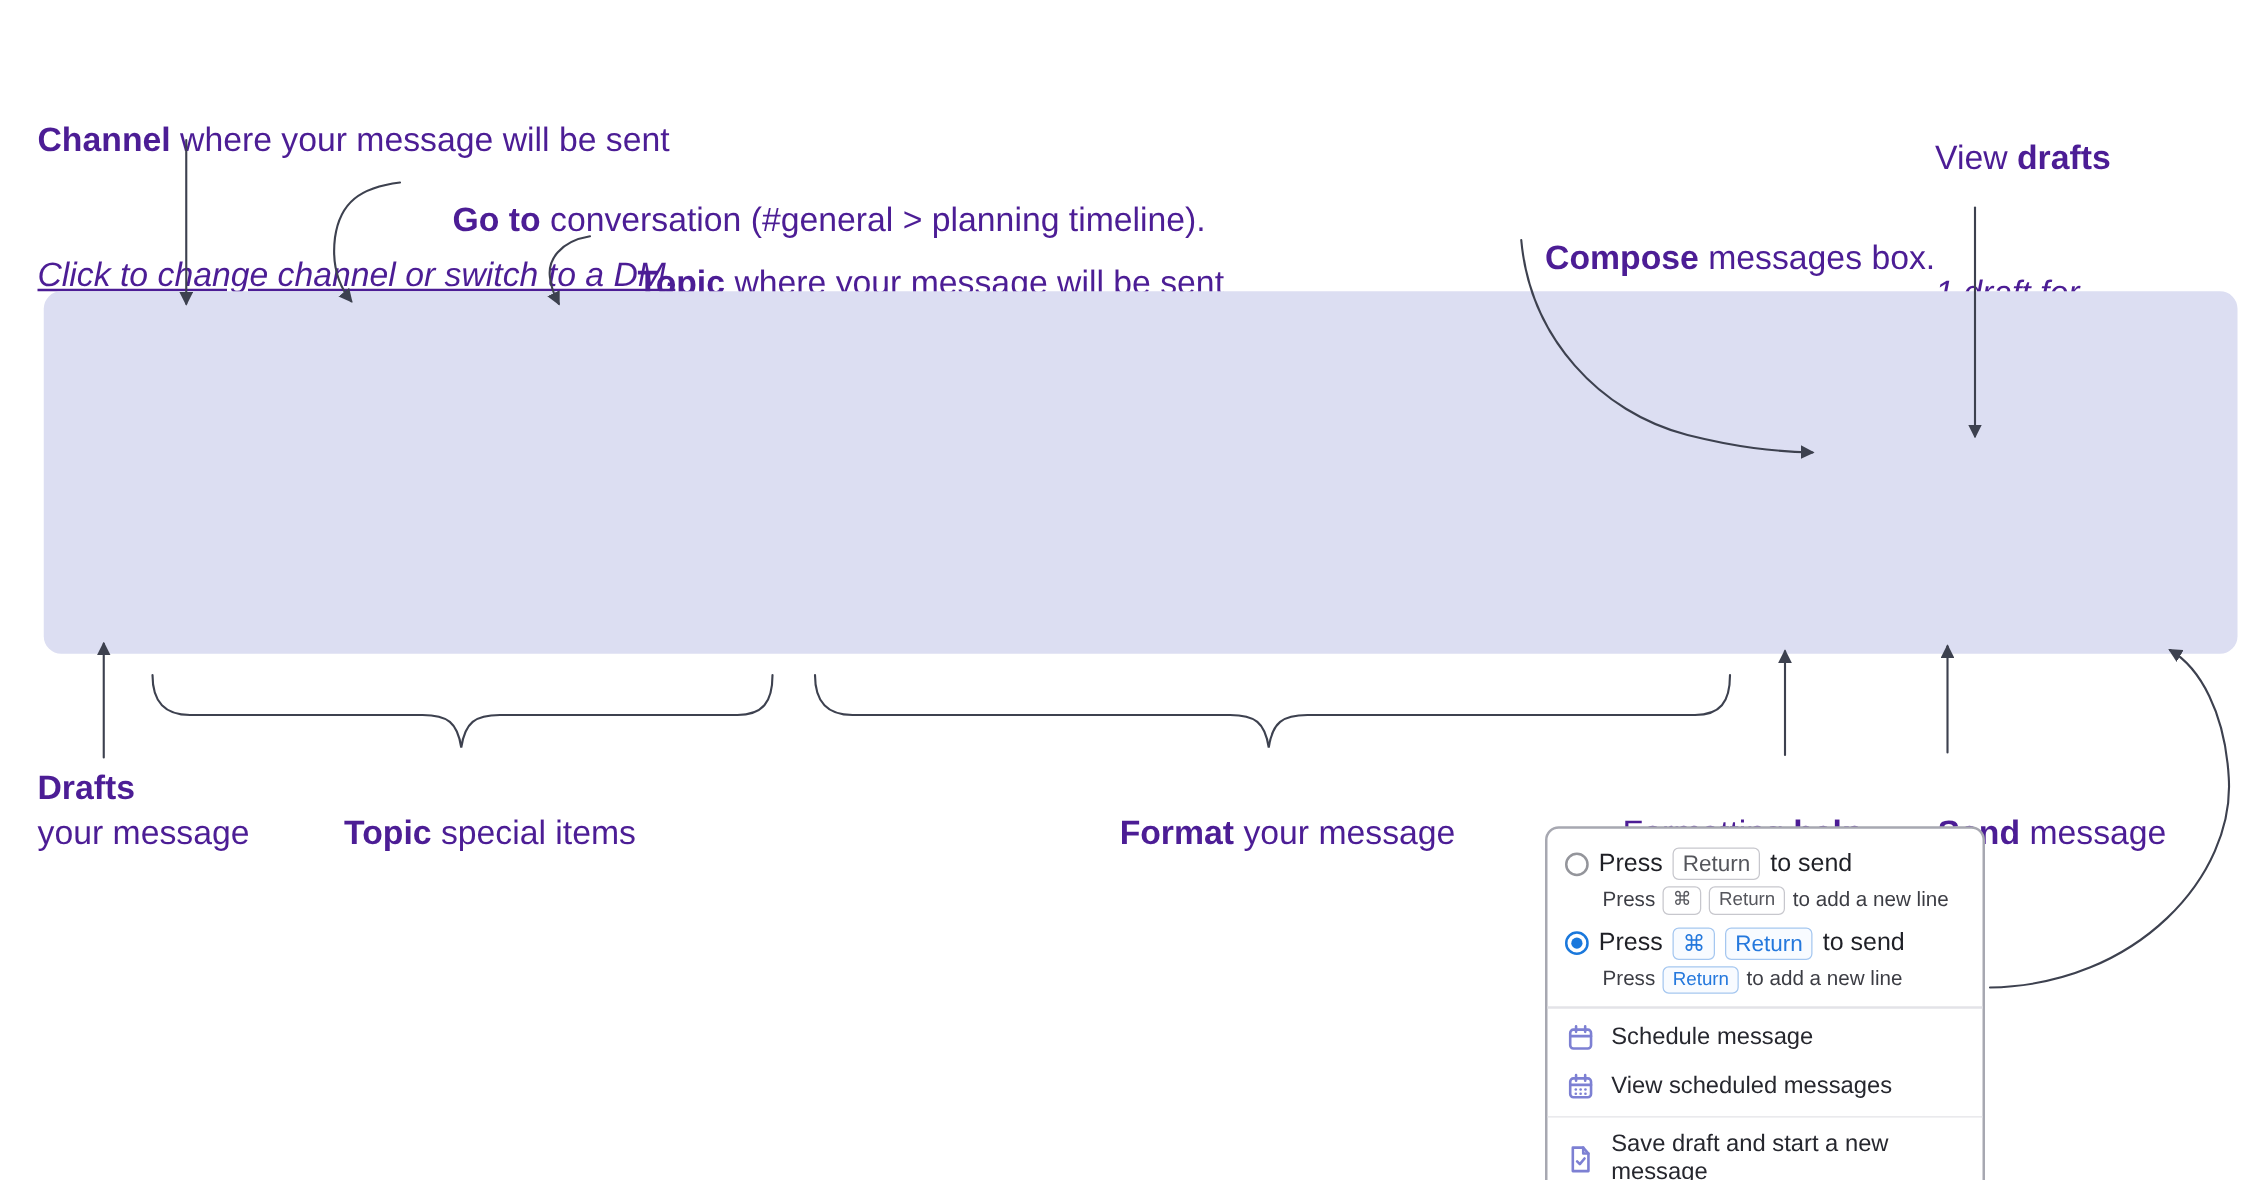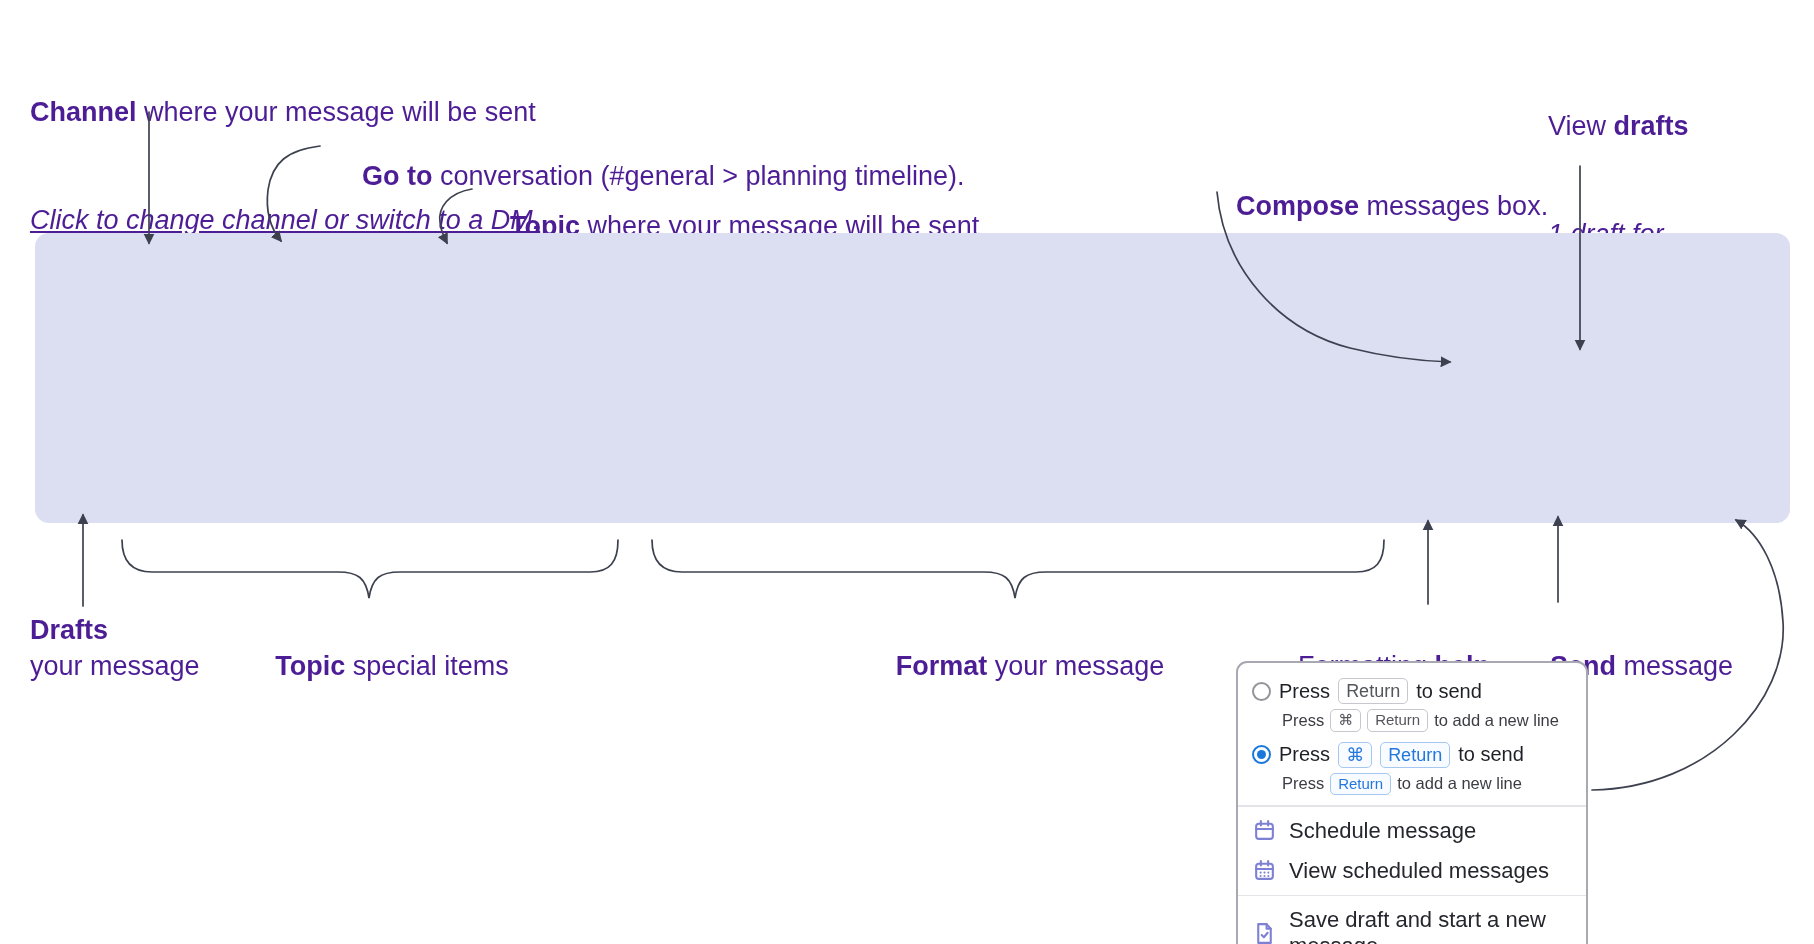--- a/index.html
+++ b/index.html
@@ -52,21 +52,21 @@
   .opt-main{display:flex;align-items:center;gap:8px;font-size:20px;color:#1f2026;margin-top:2px;}
   .opt-sub{display:flex;align-items:center;gap:6px;font-size:16.5px;color:#3c3d44;margin:5px 0 10px 30px;}
   .radio{width:19px;height:19px;border-radius:50%;border:2px solid #94959b;box-sizing:border-box;flex:0 0 auto;}
   .radio.sel{border-color:#1a78dc;position:relative;}
   .radio.sel::after{content:"";position:absolute;left:3px;top:3px;width:9px;height:9px;border-radius:50%;background:#1a78dc;}
   .key{border:1.5px solid #c7c7cd;border-radius:5px;background:#fff;color:#55565c;padding:0 7px;line-height:1.35;display:inline-block;}
   .key.blue{border-color:#a5c7f0;color:#2478dd;background:#f8fbff;}
   .opt-main .key{font-size:18px;}
   .opt-sub .key{font-size:15px;}
   .pdivider{height:1.5px;background:#e3e3e8;margin:4px -16px 4px -14px;}
-  .pitem{display:flex;align-items:center;gap:12px;font-size:22px;color:#26272e;padding:7px 0;cursor:pointer;}
+  .pitem{display:flex;align-items:center;gap:12px;font-size:19px;color:#26272e;padding:7px 0;cursor:pointer;}
   .micon{flex:0 0 auto;display:flex;}
 </style>
 </head>
 <body>
 
 <div class="page">
 
   <svg class="overlay" width="1814" height="944">
     <defs>
       <marker id="arr" viewBox="0 0 10 10" refX="8.5" refY="5" markerWidth="6.5" markerHeight="6.5" orient="auto">

